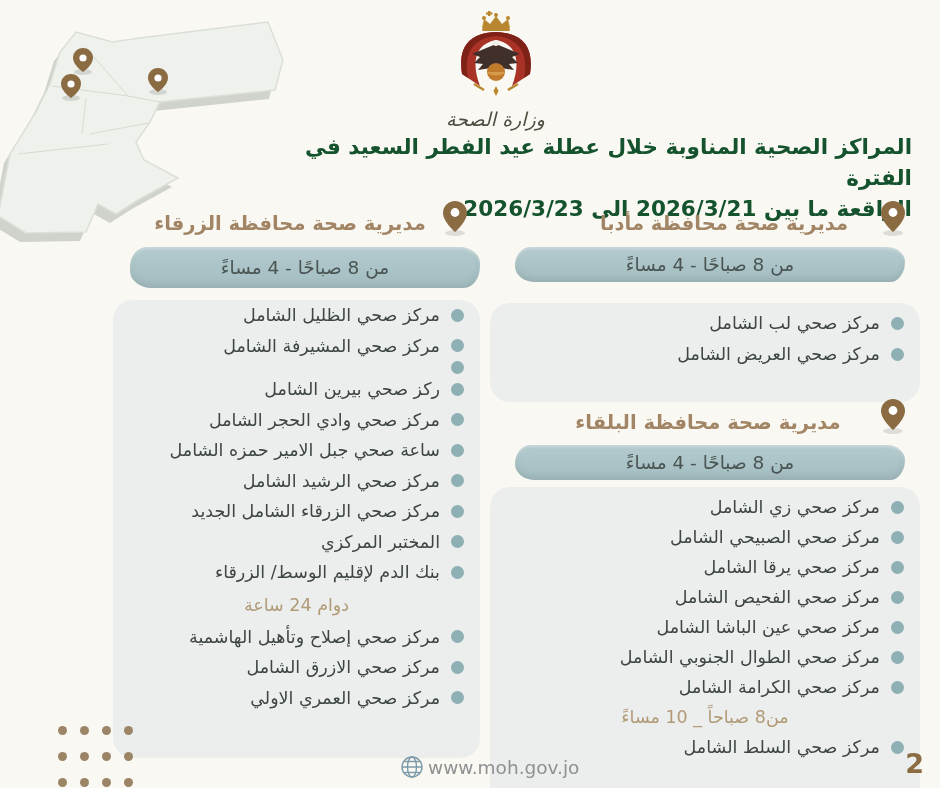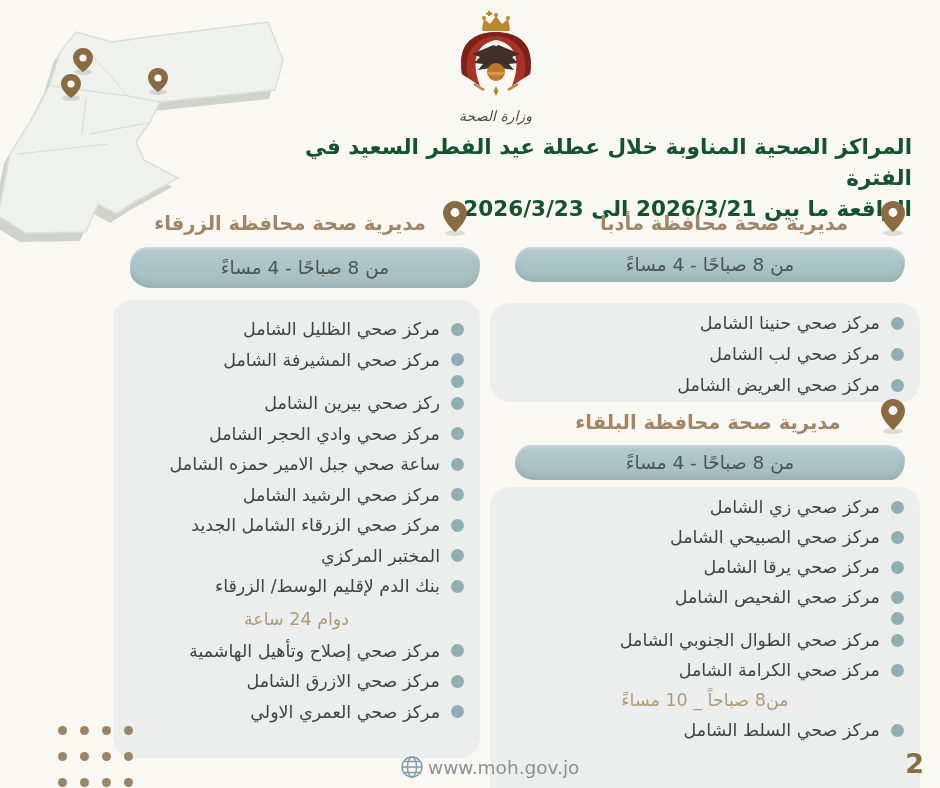--- a/index.html
+++ b/index.html
@@ -4,21 +4,21 @@
 <style>
   html,body{margin:0;padding:0;}
   body{font-family:"DejaVu Sans","Liberation Sans",sans-serif;}
   #stage{position:relative;width:940px;height:788px;background:#faf8f3;overflow:hidden;direction:rtl;}
 
   
   .map-wrap{position:absolute;left:-10px;top:2px;width:335px;height:248px;}
 
   
   .logo-wrap{position:absolute;left:423px;top:10px;width:145px;text-align:center;}
-  .ministry-script{margin-top:2px;font-size:14px;color:#4d4c3e;font-style:italic;letter-spacing:.5px;}
+  .ministry-script{margin-top:2px;font-size:19px;color:#4d4c3e;font-style:italic;letter-spacing:.5px;}
 
   
   .main-title{position:absolute;top:131px;right:28px;width:665px;text-align:right;
     color:#14532d;font-weight:bold;font-size:21.5px;line-height:31px;}
 
   
   .sec-header{position:absolute;display:flex;align-items:center;justify-content:center;
     color:#a28565;font-size:19.5px;font-weight:600;}
   .pin{position:absolute;width:26px;height:36px;}
 
@@ -126,24 +126,20 @@
     <ellipse cx="13" cy="33" rx="10" ry="3" fill="rgba(120,125,120,.22)"></ellipse>
     <path d="M13,1 C6.4,1 1,6.4 1,13 c0,8.5 12,19 12,19 s12,-10.5 12,-19 C25,6.4 19.6,1 13,1 Z" fill="#8a6b42"></path>
     <circle cx="13" cy="12.5" r="4.4" fill="#fff"></circle>
   </svg>
   <div class="band" style="right:35px;top:247px;width:390px;height:35px;">
     <span>من 8 صباحًا - 4 مساءً</span>
   </div>
   <div class="panel panel-madaba" style="right:20px;top:303px;width:430px;height:99px;padding-top:5px;">
       <div class="item-row">
         <span class="bullet"></span>
-        <span class="item-label">مركز صحي حنينا الشامل</span>
-      </div>
-      <div class="item-row">
-        <span class="bullet"></span>
         <span class="item-label">مركز صحي لب الشامل</span>
       </div>
       <div class="item-row">
         <span class="bullet"></span>
         <span class="item-label">مركز صحي العريض الشامل</span>
       </div>
     </div>
 
   <div class="sec-header" style="top:411px;right:62px;width:340px;">
     <span>مديرية صحة محافظة البلقاء</span>
@@ -168,20 +164,21 @@
       <div class="item-row">
         <span class="bullet"></span>
         <span class="item-label">مركز صحي يرقا الشامل</span>
       </div>
       <div class="item-row">
         <span class="bullet"></span>
         <span class="item-label">مركز صحي الفحيص الشامل</span>
       </div>
       <div class="item-row">
         <span class="bullet"></span>
+        <span class="item-label">مركز صحي عين الباشا الشامل</span>
       </div>
       <div class="item-row">
         <span class="bullet"></span>
         <span class="item-label">مركز صحي الطوال الجنوبي الشامل</span>
       </div>
       <div class="item-row">
         <span class="bullet"></span>
         <span class="item-label">مركز صحي الكرامة الشامل</span>
       </div>
       <div class="note-row">من8 صباحاً _ 10 مساءً</div>
@@ -195,21 +192,21 @@
     <span>مديرية صحة محافظة الزرقاء</span>
   </div>
   <svg class="pin" style="left:442px;top:200px;" viewBox="0 0 26 36">
     <ellipse cx="13" cy="33" rx="10" ry="3" fill="rgba(120,125,120,.22)"></ellipse>
     <path d="M13,1 C6.4,1 1,6.4 1,13 c0,8.5 12,19 12,19 s12,-10.5 12,-19 C25,6.4 19.6,1 13,1 Z" fill="#8a6b42"></path>
     <circle cx="13" cy="12.5" r="4.4" fill="#fff"></circle>
   </svg>
   <div class="band" style="left:130px;top:247px;width:350px;height:41px;">
     <span>من 8 صباحًا - 4 مساءً</span>
   </div>
-  <div class="panel panel-zarqa" style="left:113px;top:300px;width:367px;height:458px;padding-top:14px;">
+  <div class="panel panel-zarqa" style="left:113px;top:300px;width:367px;height:458px;">
       <div class="item-row">
         <span class="bullet"></span>
         <span class="item-label">مركز صحي الظليل الشامل</span>
       </div>
       <div class="item-row">
         <span class="bullet"></span>
         <span class="item-label">مركز صحي المشيرفة الشامل</span>
       </div>
       <div class="item-row">
         <span class="bullet"></span>

